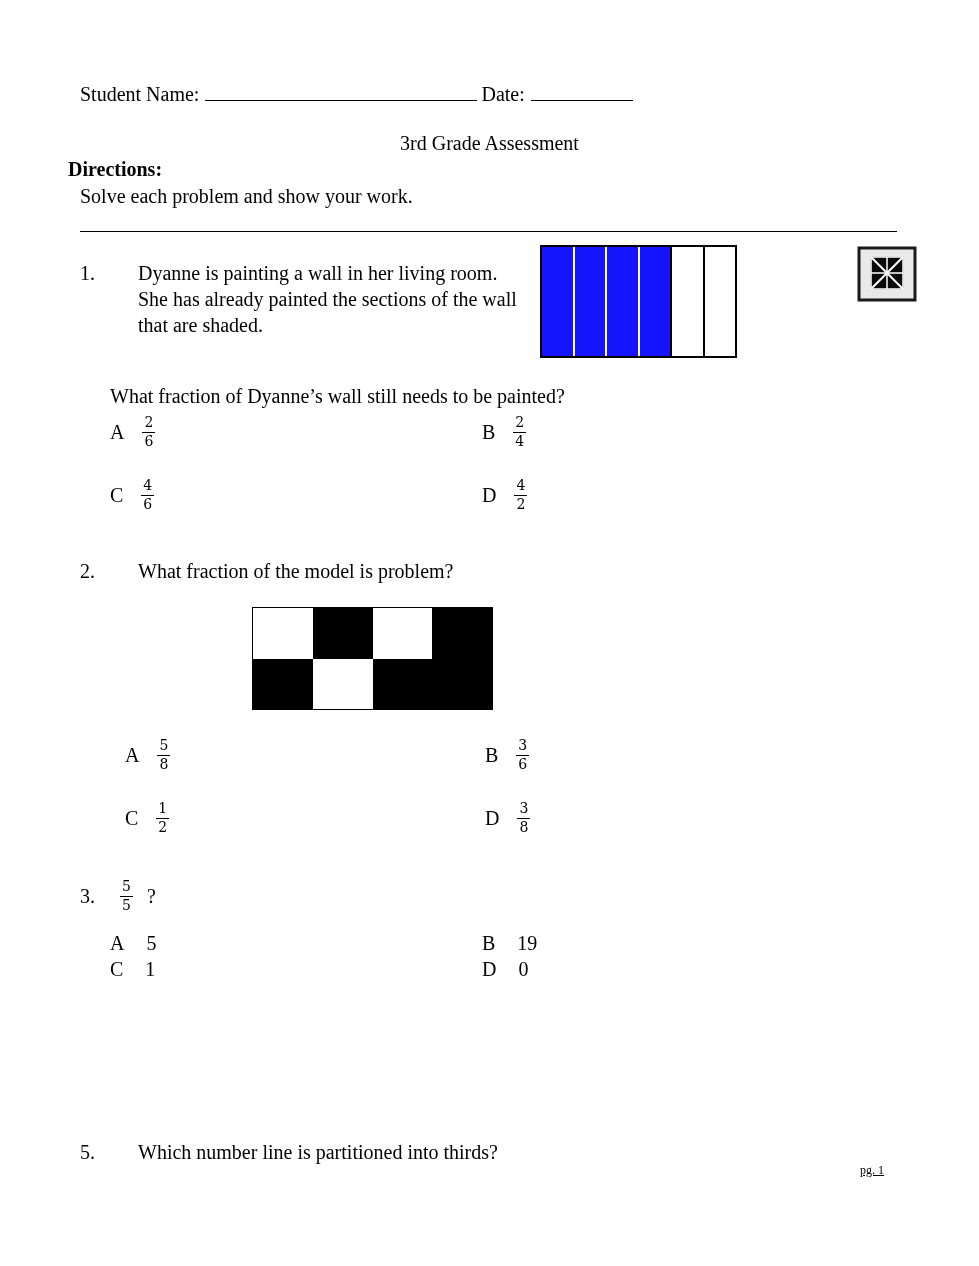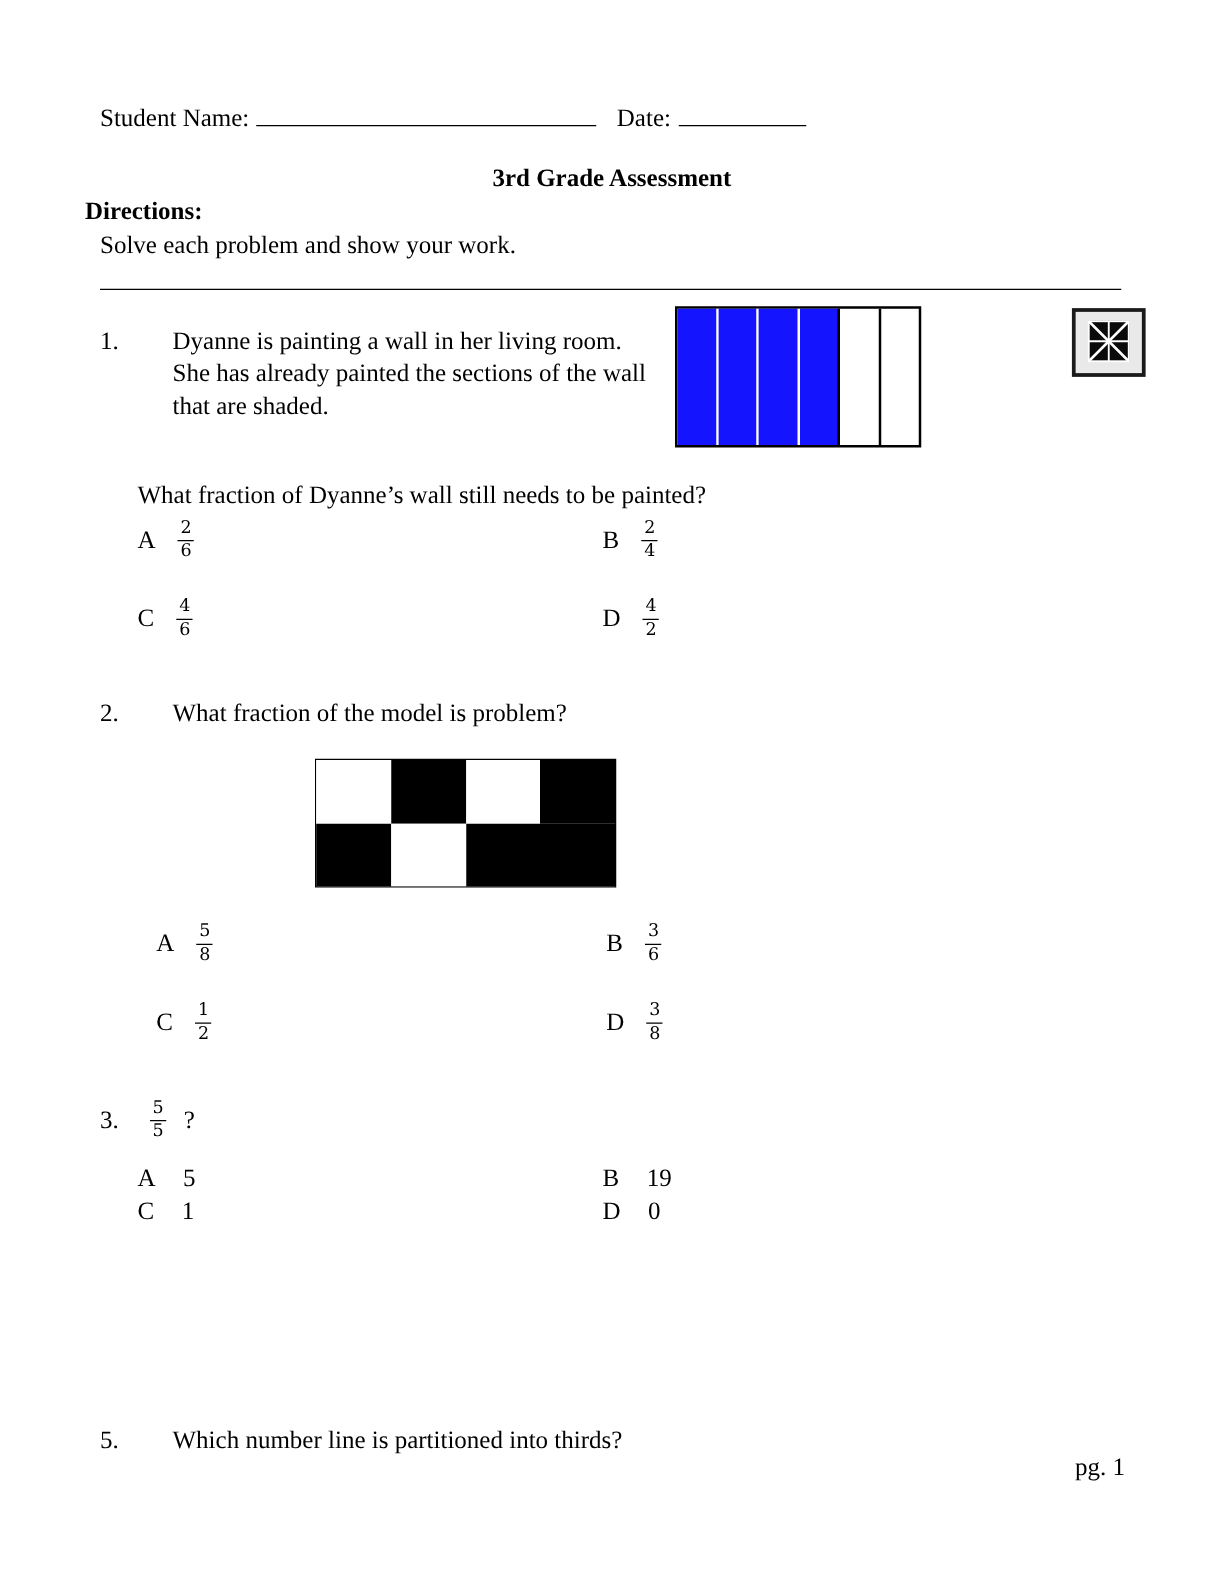--- a/index.html
+++ b/index.html
@@ -13,24 +13,24 @@
     font-family: "Liberation Serif", "DejaVu Serif", serif;
     font-size: 20px;
     overflow: hidden;
   }
   .abs { position: absolute; }
 
   
   .header-row { left: 80px; top: 81px; white-space: nowrap; }
   .blank { display: inline-block; border-bottom: 1.5px solid #000; height: 20px; vertical-align: baseline; }
   .name-blank { width: 272px; margin-left: 6px; }
-  .date-label { margin-left: 16px; }
+  .date-label { margin-left: 4px; }
   .date-blank { width: 102px; margin-left: 6px; }
 
-  .title { left: 0; top: 132px; width: 100%; text-align: center; font-weight: bold; }
+  .title { left: 0; top: 132px; width: 100%; text-align: center; font-weight: normal; }
   .directions-label { left: 68px; top: 158px; font-weight: bold; }
   .directions-body { left: 80px; top: 185px; }
   .divider { left: 80px; top: 231px; width: 817px; border-top: 1.2px solid #000; }
 
   
   .q-row { display: flex; line-height: 26px; }
   .q-num { width: 30px; flex: 0 0 30px; }
   .q-text { flex: 1; margin-left: 28px; }
 
   .q1-row { left: 80px; top: 260px; width: 445px; }
@@ -55,21 +55,21 @@
 
   .q3-row { left: 80px; top: 878px; display: flex; align-items: center; }
   .q3-row .q-num { width: 30px; }
   .q3-frac { margin: 0 14px 0 10px; }
 
   .simple-option { position: absolute; display: flex; align-items: baseline; }
   .simple-option .value { margin-left: 22px; }
 
   .q5-row { left: 80px; top: 1139px; width: 600px; }
 
-  .page-number { left: 860px; top: 1163px; font-size: 20px; }
+  .page-number { left: 860px; top: 1163px; font-size: 12px; text-decoration: underline; }
 </style>
 </head>
 <body>
 
 <div class="page">
 
   <div class="abs header-row">
     <span>Student Name:</span><span class="blank name-blank"></span><span class="date-label">Date:</span><span class="blank date-blank"></span>
   </div>
 

